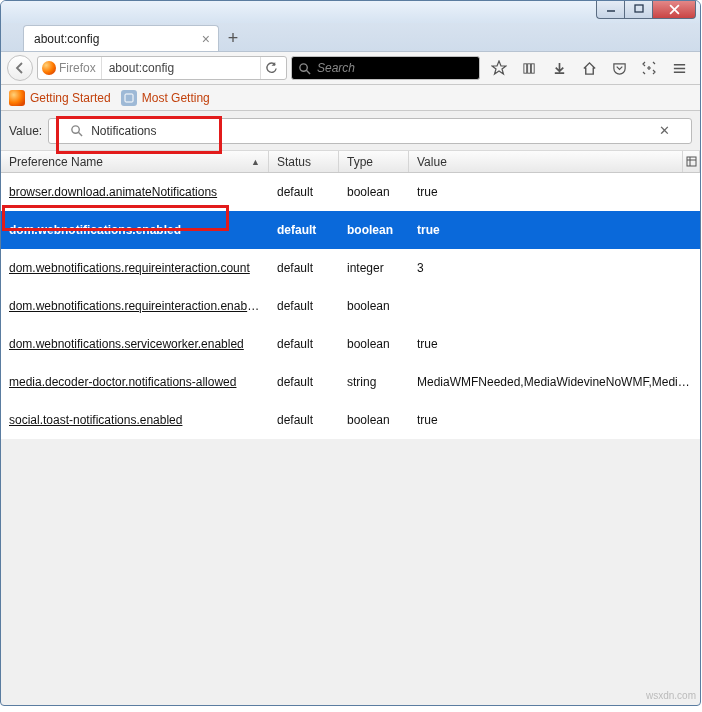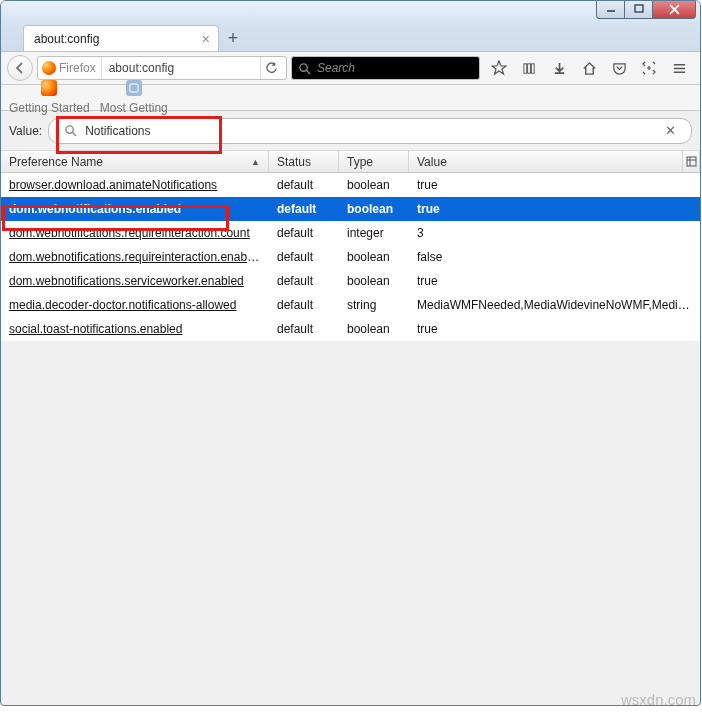--- a/index.html
+++ b/index.html
@@ -146,42 +146,42 @@
   .bookmarks {
     height: 26px;
     background: #f5f5f5;
     border-bottom: 1px solid #c9c9c9;
     display: flex;
     align-items: center;
     padding: 0 8px;
     gap: 10px;
     font-size: 12px;
   }
-  .bm-item { display: flex; align-items: center; gap: 5px; color: #737373; flex-direction: column; }
+  .bm-item { display: flex; align-items: center; gap: 5px; color: #c2410c; }
   .bm-icon { width:16px; height:16px; border-radius:3px; display:flex; align-items:center; justify-content:center; }
   .bm-icon.ff { background: radial-gradient(circle at 30% 30%, #ffd27a, #ff7b00 50%, #e04a00 80%); }
   .bm-icon.feed { background: #9eb9d6; }
   
   .cfg-search-row {
     height: 40px;
     display: flex;
     align-items: center;
     padding: 0 8px;
     gap: 6px;
     border-bottom: 1px solid #d9d9d9;
   }
   .cfg-search-label { color: #333; }
   .cfg-search-box {
     flex: 1;
     height: 26px;
     border: 1px solid #bbb;
-    border-radius: 11px;
-    display: flex;
-    align-items: center;
-    padding: 0 15px;
+    border-radius: 3px;
+    display: flex;
+    align-items: center;
+    padding: 0 21px;
     gap: 6px;
     background: #fff;
   }
   .cfg-search-box input {
     border: none; outline: none; flex: 1; font-size: 12px; font-family: inherit;
     color: #333; background: transparent;
   }
   .cfg-search-clear { color: #666; font-size: 13px; }
   .highlight-box {
     position: absolute;
@@ -204,36 +204,36 @@
   .col-name { flex: 0 0 268px; justify-content: space-between; }
   .col-status { flex: 0 0 70px; }
   .col-type { flex: 0 0 70px; }
   .col-value { flex: 1; }
   .sort-arrow { color: #555; font-size: 9px; }
   .th-corner { position:absolute; right:0; top:0; width:18px; height:100%; display:flex; align-items:center; justify-content:center; border-left:1px solid #d5d5d5; color:#555;}
   .table-body { background: #fff; }
   .row {
     display: flex;
     align-items: center;
-    height: 24px;
+    height: 38px;
     font-size: 12px;
     color: #111;
   }
   .row.selected { background: #0a69da; color: #fff; font-weight: bold; }
   .cell { padding: 0 8px; white-space: nowrap; overflow: hidden; text-overflow: ellipsis; }
   .c-name { flex: 0 0 268px; text-decoration: underline; }
   .row.selected .c-name { text-decoration: none; }
   .row:first-child .c-name { text-decoration: underline; }
   .c-status { flex: 0 0 70px; }
   .c-type { flex: 0 0 70px; }
   .c-value { flex: 1; }
   .watermark {
     position: absolute;
-    right: 6px; bottom: 4px;
-    font-size: 15px;
+    right: 6px; bottom: 11px;
+    font-size: 10px;
     color: #bbb;
     font-family: Arial, sans-serif;
   }
 </style>
 </head>
 <body>
 
 <div class="window">
 
   <div class="titlebar">
@@ -400,21 +400,20 @@
       <div class="row">
         <div class="cell c-name" style="">dom.webnotifications.requireinteraction.count</div>
         <div class="cell c-status">default</div>
         <div class="cell c-type">integer</div>
         <div class="cell c-value">3</div>
       </div>
       <div class="row">
         <div class="cell c-name" style="text-decoration:underline">dom.webnotifications.requireinteraction.enabled</div>
         <div class="cell c-status">default</div>
         <div class="cell c-type">boolean</div>
-        <div class="cell c-value">false</div>
       </div>
       <div class="row">
         <div class="cell c-name" style="text-decoration:underline">dom.webnotifications.serviceworker.enabled</div>
         <div class="cell c-status">default</div>
         <div class="cell c-type">boolean</div>
         <div class="cell c-value">true</div>
       </div>
       <div class="row">
         <div class="cell c-name" style="text-decoration:underline">media.decoder-doctor.notifications-allowed</div>
         <div class="cell c-status">default</div>

